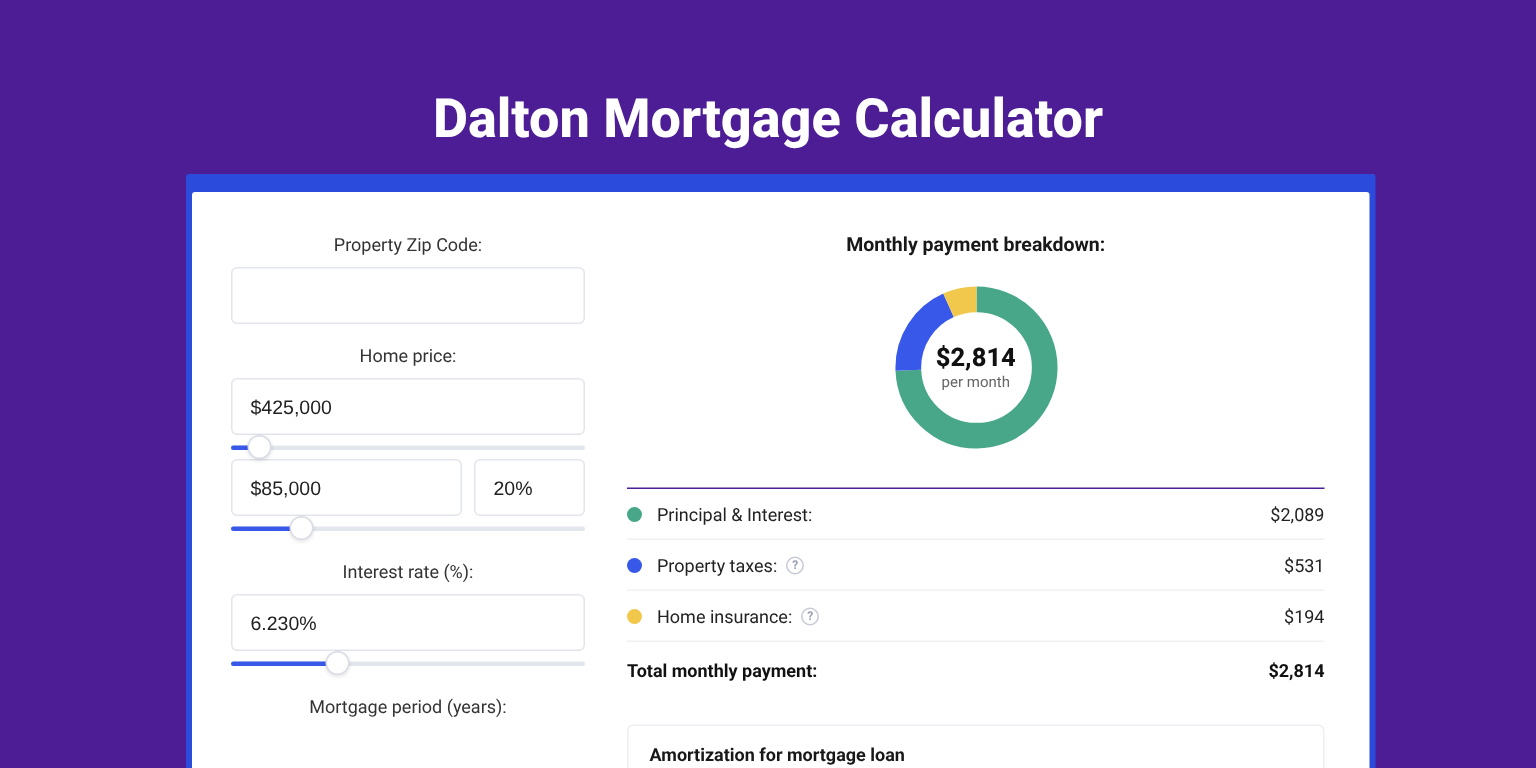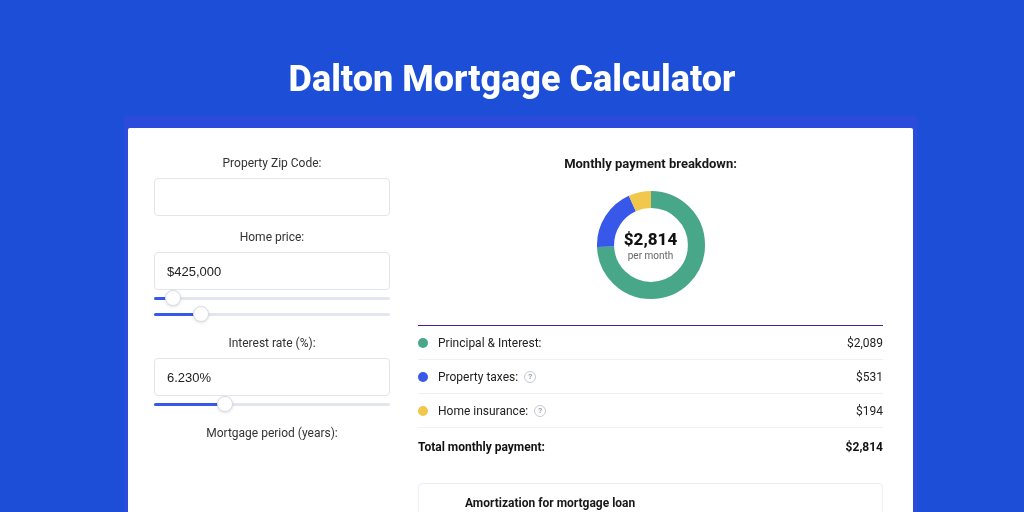--- a/index.html
+++ b/index.html
@@ -1,17 +1,17 @@
 <!DOCTYPE html>
 <html><head>
 <meta charset="utf-8">
 <style>
   *{box-sizing:border-box;margin:0;padding:0;}
   html,body{width:1024px;height:512px;overflow:hidden;font-family:-apple-system,BlinkMacSystemFont,"Segoe UI",Roboto,Arial,sans-serif;}
-  .stage{position:relative;width:1024px;height:512px;background:#1d4ed8;}
+  .stage{position:relative;width:1024px;height:512px;background:#4c1d95;}
   h1.title{color:#fff;font-weight:800;font-size:36px;text-align:center;padding-top:58px;}
   .shadow-card{position:absolute;left:124px;top:116px;width:793px;height:420px;background:#2b4bdd;border-radius:2px;}
   .card{position:absolute;left:128px;top:128px;width:785px;height:420px;background:#fff;border-radius:2px;padding:28px 30px 0 26px;display:flex;gap:28px;}
   .col-left{width:236px;flex-shrink:0;}
   .col-right{flex:1;min-width:0;}
   .field-label{font-size:12px;color:#333;margin-bottom:8px;margin-top:14px;text-align:center;}
   .field-label:first-child{margin-top:0;}
   .text-input{width:100%;border:1px solid #e2e5ec;border-radius:4px;height:38px;padding:0 12px;font-size:13px;color:#222;background:#fff;}
   .slider-wrap{position:relative;width:100%;height:14px;margin-top:2px;}
   .slider-track{position:absolute;left:0;right:0;top:5px;height:3px;background:#e4e6ee;border-radius:2px;}
@@ -31,21 +31,21 @@
   .legend-row{display:flex;align-items:center;height:34px;border-top:1px solid #f0f1f5;font-size:12px;color:#222;}
   .legend-row:first-of-type{border-top:1px solid #4c1d95;}
   .legend-dot{width:10px;height:10px;border-radius:50%;margin-right:10px;flex-shrink:0;}
   .legend-label{display:flex;align-items:center;gap:6px;}
   .info-icon{width:12px;height:12px;border-radius:50%;border:1px solid #c6cad6;display:inline-flex;align-items:center;justify-content:center;font-size:8px;color:#9aa0b4;font-weight:700;}
   .legend-val{margin-left:auto;font-size:12px;color:#222;}
   .legend-total{display:flex;align-items:center;height:38px;border-top:1px solid #f0f1f5;font-size:12px;justify-content:center;}
   .legend-total .lt-label{font-weight:700;color:#111;}
   .legend-total .lt-val{margin-left:auto;font-weight:700;color:#111;}
   .amort-box{margin-top:18px;border:1px solid #eceef4;border-radius:4px;padding:12px 14px;}
-  .amort-title{font-size:12px;font-weight:700;color:#181818;margin-bottom:8px;margin-left:32px;}
+  .amort-title{font-size:12px;font-weight:700;color:#181818;margin-bottom:8px;}
 </style>
 </head>
 <body>
 
 <div class="stage">
   <h1 class="title">Dalton Mortgage Calculator</h1>
   <div class="shadow-card"></div>
   <div class="card">
 
     <div class="col-left">
@@ -54,20 +54,24 @@
       <input class="text-input" value="" style="">
 
       <div class="field-label">Home price:</div>
       <input class="text-input" value="$425,000" style="">
       <div class="slider-wrap">
         <div class="slider-track"></div>
         <div class="slider-fill" id="hp-fill" style="width: 8%;"></div>
         <div class="slider-thumb" id="hp-thumb" style="left: calc(8% - 8px);"></div>
       </div>
 
+      <div class="dp-row">
+        <input class="text-input" value="$85,000" style="">
+        <input class="text-input" value="20%" style="">
+      </div>
       <div class="slider-wrap">
         <div class="slider-track"></div>
         <div class="slider-fill" id="dp-fill" style="width: 20%;"></div>
         <div class="slider-thumb" id="dp-thumb" style="left: calc(20% - 8px);"></div>
       </div>
 
       <div class="field-label">Interest rate (%):</div>
       <input class="text-input" value="6.230%" style="">
       <div class="slider-wrap">
         <div class="slider-track"></div>

